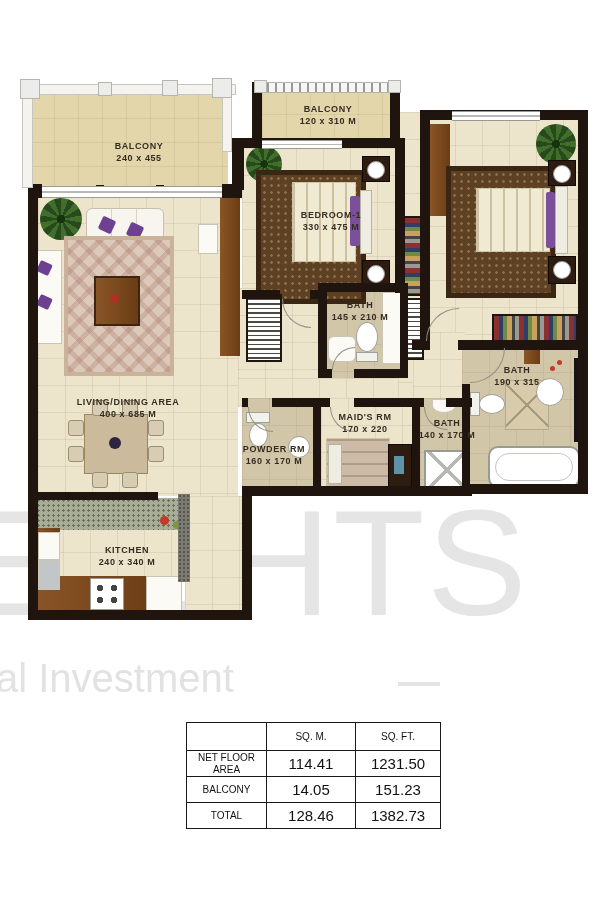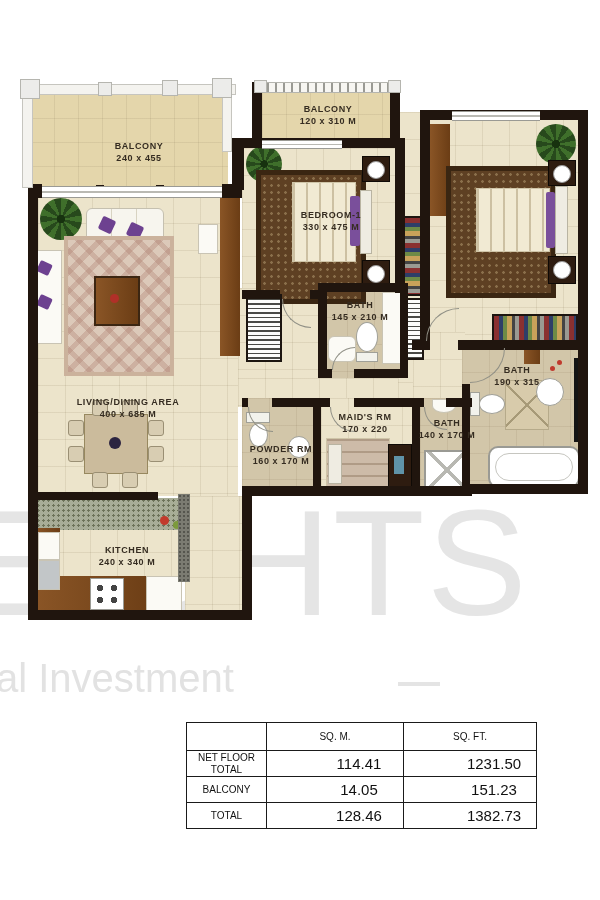--- a/index.html
+++ b/index.html
@@ -83,21 +83,21 @@
        font-size:22px;color:#1e1e1e;letter-spacing:1px;white-space:nowrap;}
   .area-table{position:absolute;left:186px;top:722px;z-index:6;border-collapse:collapse;
        font-size:10px;color:#111;}
   .area-table td,.area-table th{border:1.5px solid #1a1a1a;text-align:center;vertical-align:middle;
        font-weight:400;padding:0;}
   .area-table .c1{width:79px;}
   .area-table .c2{width:88px;}
   .area-table .c3{width:84px;margin-top:16px;}
   .area-table .hrow{height:28px;}
   .area-table .drow{height:26px;}
-  .area-table .val{font-size:15px;padding-left:48px;}
+  .area-table .val{font-size:15px;}
   .area-table .rlabel{font-size:10px;line-height:12px;}
 </style>
 </head>
 <body>
 
 <div class="canvas">
 
   <div class="wm-big">HEIGHTS</div>
   <div class="wm-small">al Investment</div>
   <div class="wm-line"></div>
@@ -287,21 +287,21 @@
       <div>145 x 210 M</div>
     </div>
     <div class="lbl" style="left:517px;top:364px;">
       <div>BATH</div>
       <div>190 x 315</div>
     </div>
     <div class="lbl" style="left:128px;top:396px;">
       <div>LIVING/DINING AREA</div>
       <div>400 x 685 M</div>
     </div>
-    <div class="lbl" style="left:281px;top:443px;">
+    <div class="lbl" style="left:274px;top:443px;">
       <div>POWDER RM</div>
       <div>160 x 170 M</div>
     </div>
     <div class="lbl" style="left:365px;top:411px;">
       <div>MAID'S RM</div>
       <div>170 x 220</div>
     </div>
     <div class="lbl" style="left:447px;top:417px;">
       <div>BATH</div>
       <div>140 x 170 M</div>
@@ -314,21 +314,21 @@
 
 
   <table class="area-table">
     <tbody>
         <tr class="hrow">
       <td class="c1"></td>
       <th class="c2">SQ. M.</th>
       <th class="c3">SQ. FT.</th>
     </tr>
     <tr class="drow">
-      <td class="c1 rlabel">NET FLOOR TOTAL</td>
+      <td class="c1 rlabel">NET FLOOR AREA</td>
       <td class="c2 val">114.41</td>
       <td class="c3 val">1231.50</td>
     </tr>
     <tr class="drow">
       <td class="c1 rlabel">BALCONY</td>
       <td class="c2 val">14.05</td>
       <td class="c3 val">151.23</td>
     </tr>
     <tr class="drow">
       <td class="c1 rlabel">TOTAL</td>

